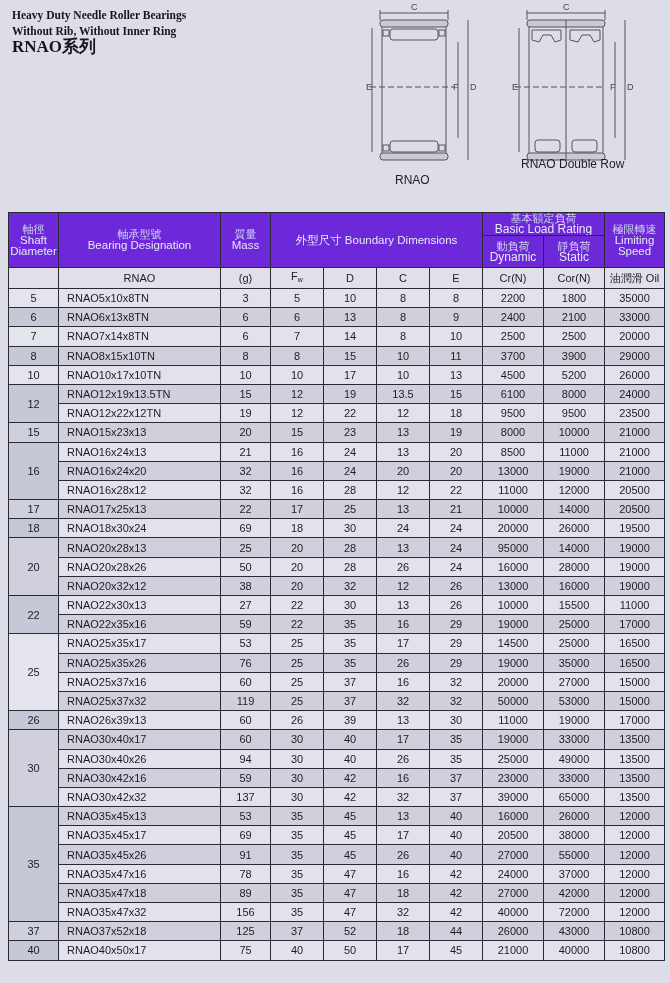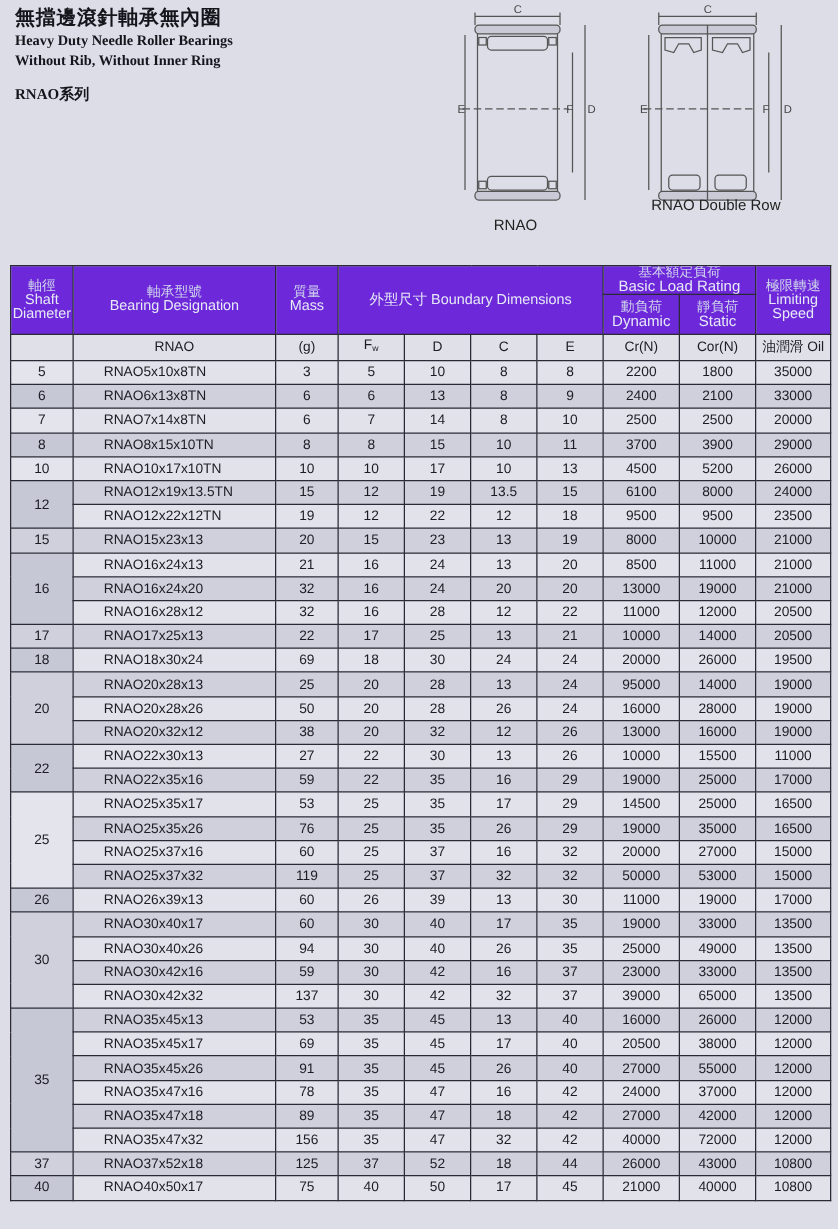--- a/index.html
+++ b/index.html
@@ -10,21 +10,21 @@
       color: #1c1c24;
       position: relative;
     }
     .title-block {
       position: absolute; left: 12px; top: 6px;
       font-family: "Liberation Serif", serif; font-weight: bold;
       color: #15151c;
     }
     .title-block .zh { font-size: 16px; font-weight: bold; letter-spacing: 0.5px; line-height: 18px; }
     .title-block .en { font-size: 11.5px; line-height: 14px; margin-top: 2px; }
-    .title-block .series { font-size: 12px; line-height: 14px; margin-top: 12px; }
+    .title-block .series { font-size: 17px; line-height: 14px; margin-top: 2px; }
 
     .diagram { position: absolute; top: 0; }
     .diagram-label { position: absolute; font-size: 12px; color: #222; white-space: nowrap; }
 
     table.spec {
       position: absolute; left: 8px; top: 212px;
       width: 656px;
       border-collapse: collapse;
       font-size: 11px;
       table-layout: fixed;
@@ -43,28 +43,27 @@
     table.spec thead th .zh { font-size: 11px; color: #cfd5ec; display: block; }
     table.spec thead th .en { font-size: 11.5px; display: block; color: #e6e9f6; }
     table.spec thead th.sub .en { font-size: 12px; }
     table.spec thead tr.unit th {
       background: #dfe0e8; color: #1c1c24; font-size: 11px; height: 20px;
     }
     table.spec tbody td { height: 18.2px; background: #e2e3ea; }
     table.spec tbody tr.alt td { background: #cfd0dc; }
     table.spec tbody td.shaft { background: #e4e5ec; }
     table.spec tbody td.shaft.alt { background: #c6c8d6; }
-    table.spec tbody td.desig { text-align: left; padding-left: 24px; }
+    table.spec tbody td.desig { text-align: left; padding-left: 8px; }
     sub.w { font-size: 7px; vertical-align: -2px; }
   </style>
 </head>
 <body>
 
 <div class="title-block">
-  <div class="zh">無擋邊滾針軸承無內圈</div>
   <div class="en">Heavy Duty Needle Roller Bearings</div>
   <div class="en">Without  Rib, Without  Inner Ring</div>
   <div class="series">RNAO系列</div>
 </div>
 
 <svg class="diagram" style="left:360px" width="120" height="175" viewBox="0 0 120 175">
   <g stroke="#555" fill="none" stroke-width="1">
     <line x1="20" y1="13" x2="88" y2="13"></line>
     <line x1="20" y1="10" x2="20" y2="20"></line>
       <line x1="88" y1="10" x2="88" y2="20"></line>

